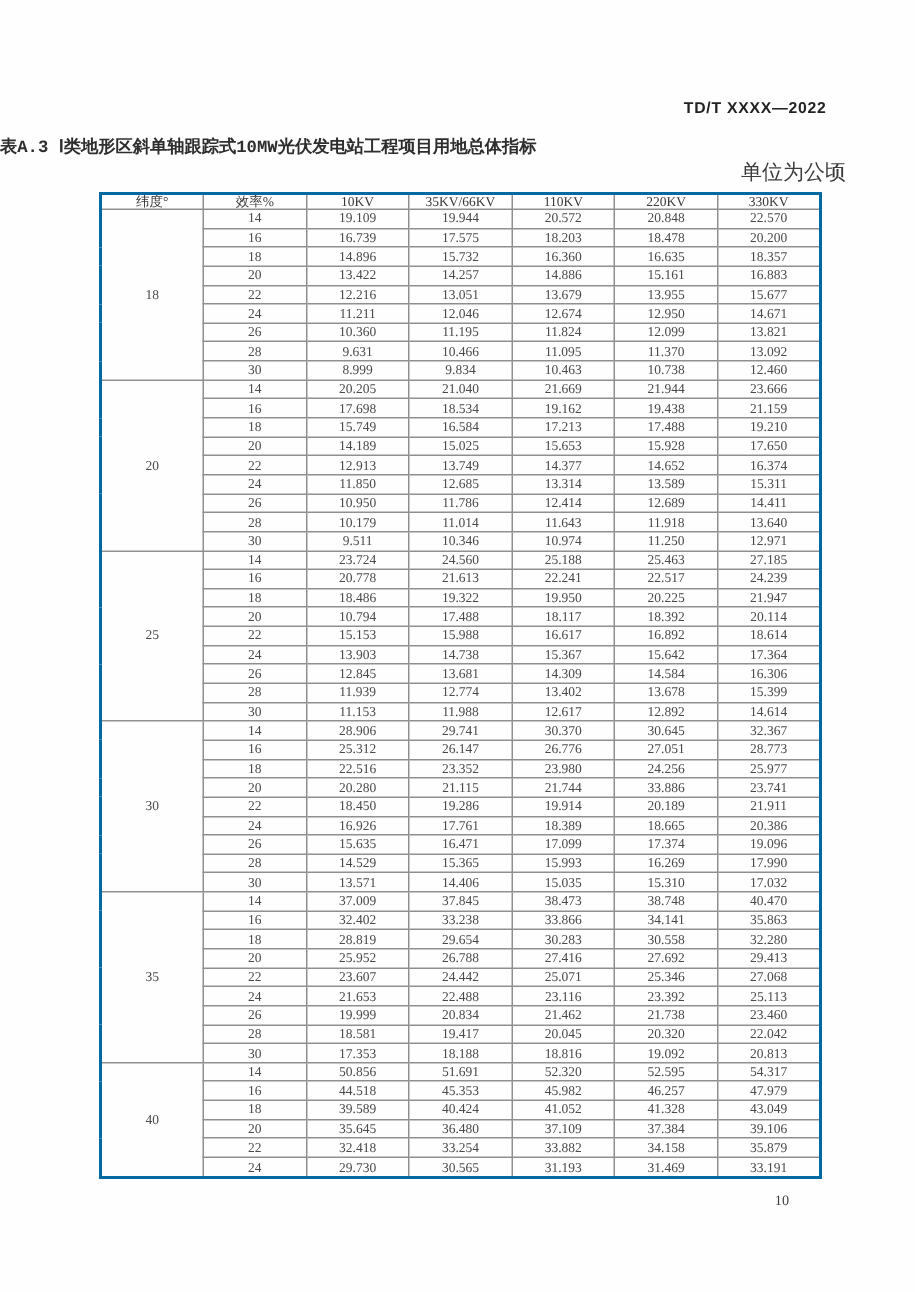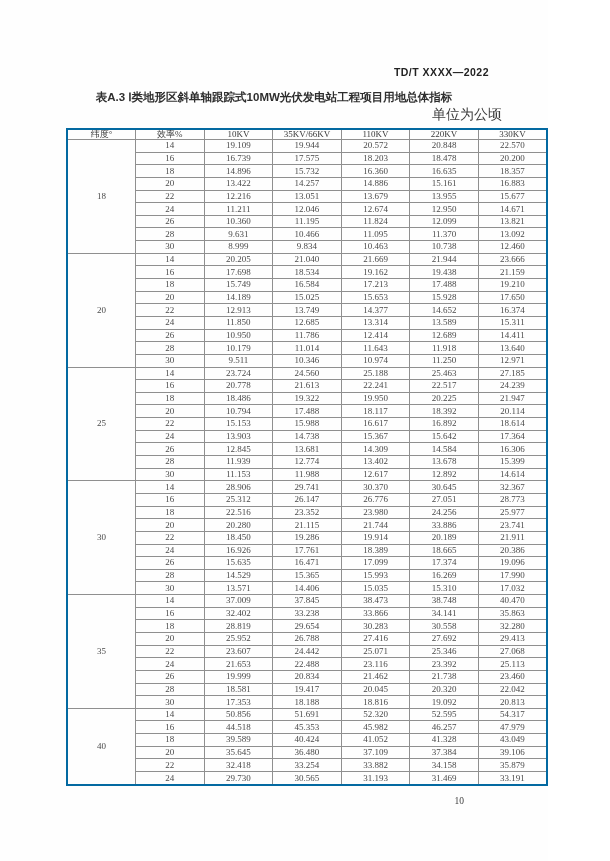--- a/index.html
+++ b/index.html
@@ -1,19 +1,19 @@
 <!DOCTYPE html>
 <html><head>
 <meta charset="utf-8">
 <style>
   * { margin: 0; padding: 0; box-sizing: border-box; }
   html, body { background: #ffffff; }
   .page {
     position: relative;
-    width: 548px;
+    width: 610px;
     height: 861px;
     background: #fefefe;
     font-family: "Liberation Serif", "DejaVu Serif", serif;
     color: #3d3d3d;
     overflow: hidden;
   }
   .doc-code {
     position: absolute;
     top: 66px;
     right: 59px;
@@ -21,22 +21,21 @@
     font-weight: 700;
     font-size: 10.5px;
     letter-spacing: 0.5px;
     color: #222222;
   }
   .table-title {
     position: absolute;
     top: 90px;
     left: 0;
     width: 100%;
-    text-align: center;
-    font-family: Liberation Sans, sans-serif;
+    font-family: Liberation Mono, monospace;
     font-weight: 700;
     font-size: 11.5px;
     color: #2e2e2e;
   }
   .unit-note {
     position: absolute;
     top: 106px;
     right: 46px;
     font-size: 14px;
     color: #3d3d3d;

